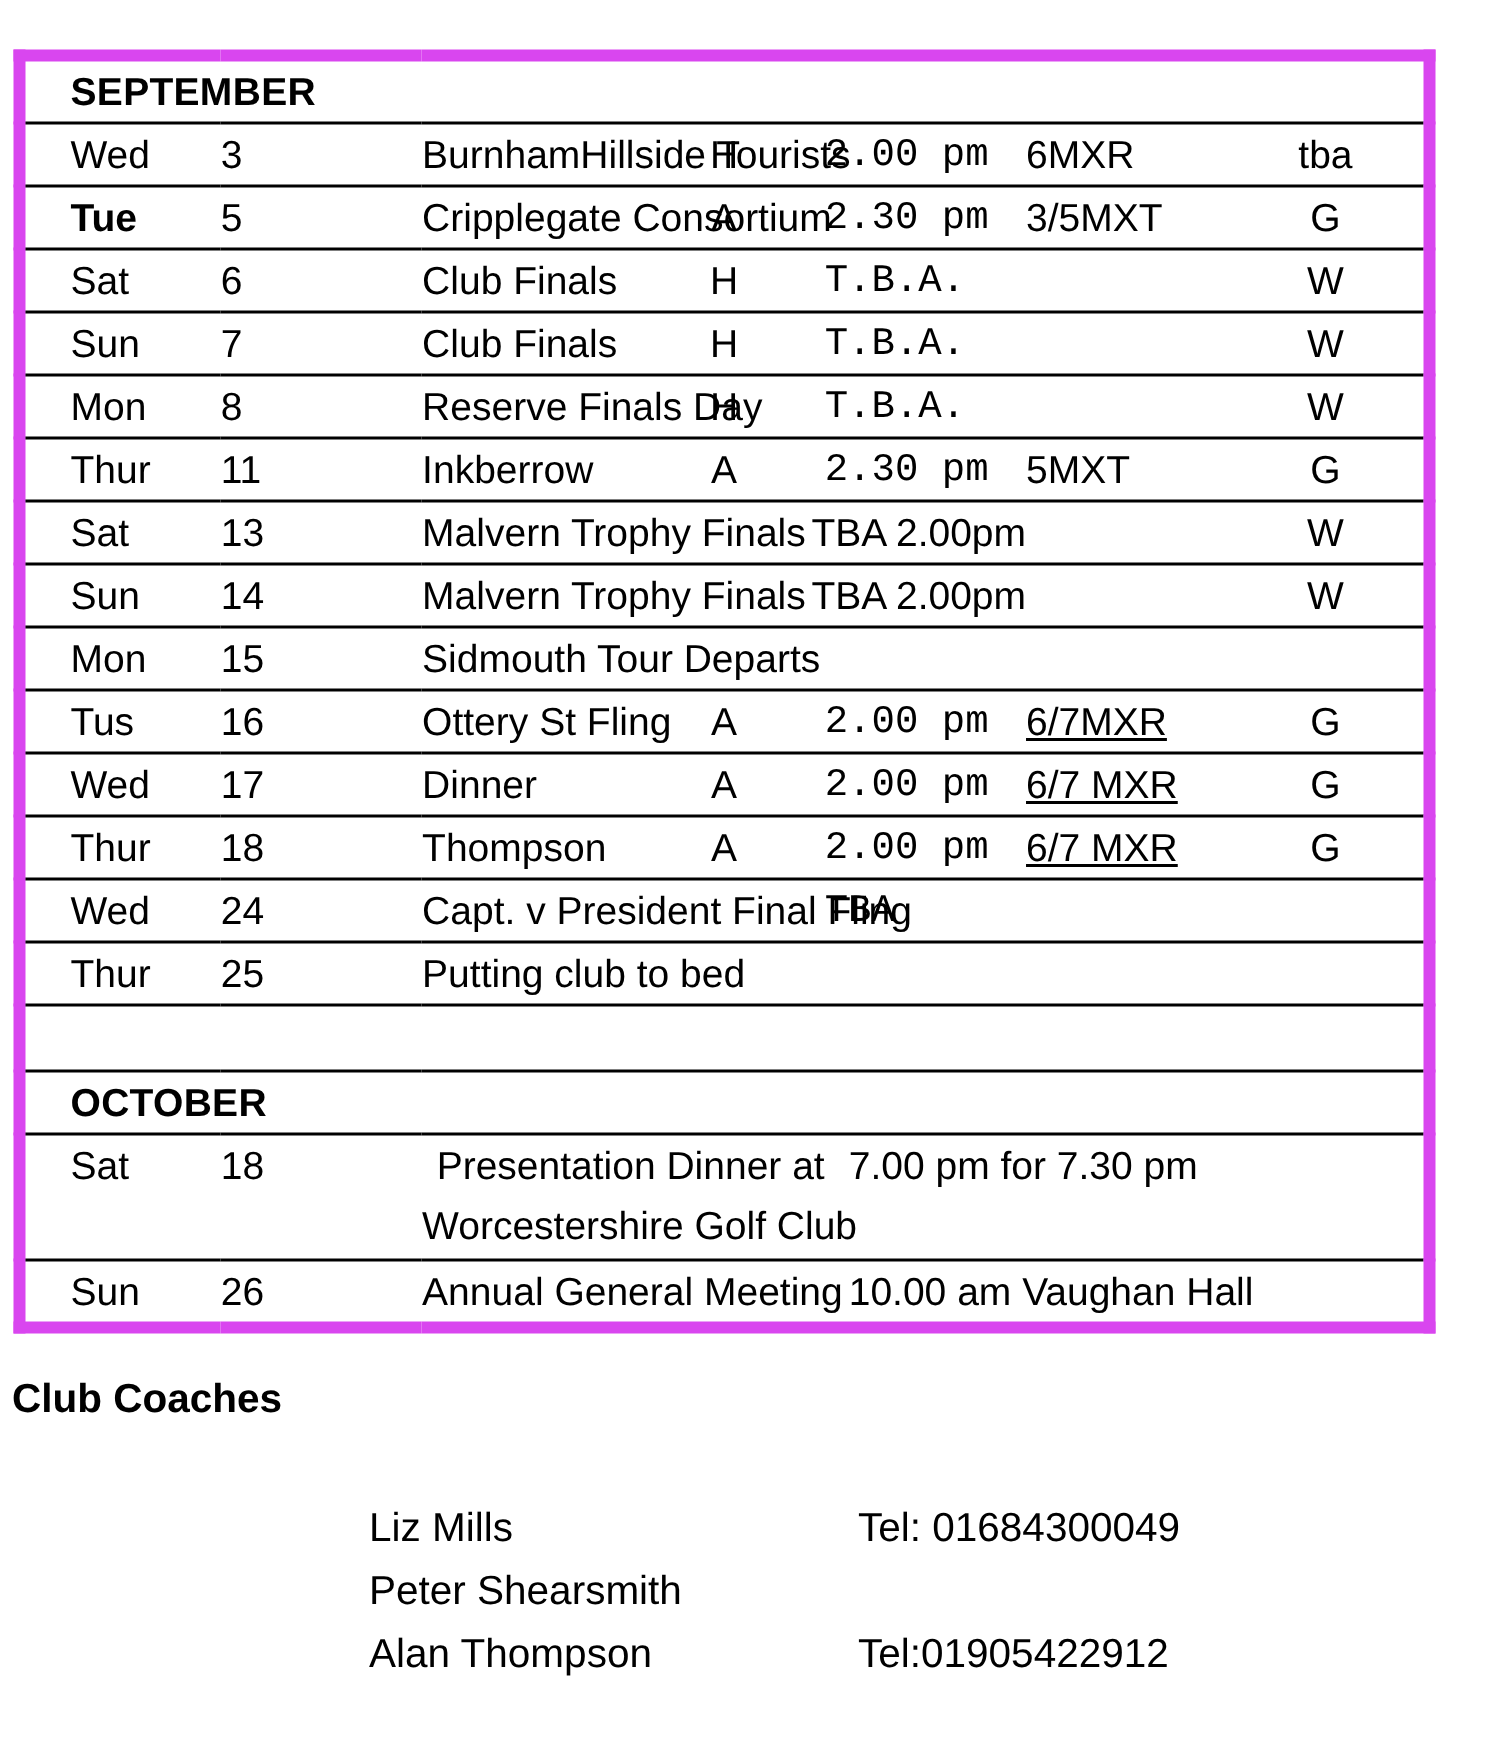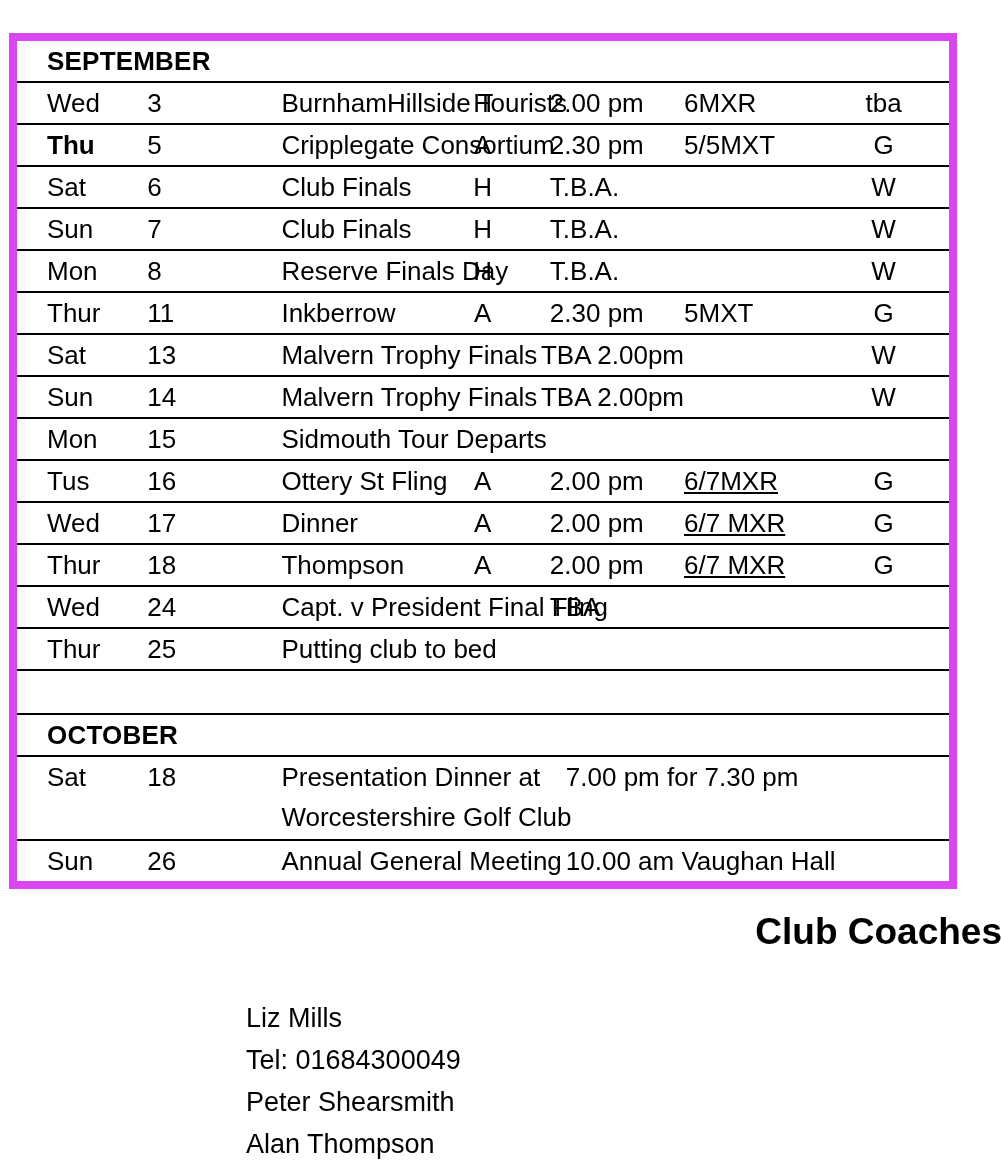--- a/index.html
+++ b/index.html
@@ -39,66 +39,66 @@
     white-space: nowrap;
     vertical-align: middle;
   }
   #fixtures-table tr:first-child td { border-top: none; }
 
   
   .c-day    { width: 78px;  padding-left: 30px !important; }
   .c-date   { width: 66px; }
   .c-event  { width: 300px; }
   .c-venue  { width: 54px;  text-align: center; }
-  .c-time   { width: 150px; }
+  .c-time   { width: 150px; font-family: Liberation Mono, monospace; }
   .c-grade  { width: 150px; }
   .c-extra  { width: 62px;  text-align: center; }
 
   .month-head {
     font-weight: bold;
     font-size: 26px;
     letter-spacing: 0.2px;
   }
   .bold-day { font-weight: bold; }
   .underline { text-decoration: underline; }
 
   .spacer-row td { height: 42px; }
 
   
   .span-venue-time { text-align: right; padding-left: 2px !important; }
   .oct-time { text-align: left; padding-left: 16px !important; }
 
   .sub-line {
     display: block;
     line-height: 40px;
+    text-align: right;
   }
 
   
   #coaches-section {
     position: absolute;
     left: 0;
     top: 915px;
     width: 1002px;
   }
   #coaches-title {
-    text-align: right;
+    text-align: left;
     font-weight: bold;
-    font-size: 37px;
+    font-size: 27px;
     line-height: 34px;
     padding-left: 8px;
   }
   #coaches-list {
     margin-top: 48px;
     margin-left: 246px;
     font-size: 27px;
   }
   .coach-row {
     display: flex;
     line-height: 42px;
-    flex-direction: column;
   }
   .coach-name { width: 326px; }
   .coach-tel  { width: auto; }
 </style>
 </head>
 <body>
 
 <table id="fixtures-table">
   <tbody>
 
@@ -110,26 +110,26 @@
       <td class="c-day">Wed</td>
       <td class="c-date">3</td>
       <td class="c-event">BurnhamHillside Tourists</td>
       <td class="c-venue">H</td>
       <td class="c-time">2.00 pm</td>
       <td class="c-grade">6MXR</td>
       <td class="c-extra">tba</td>
     </tr>
 
     <tr>
-      <td class="c-day bold-day">Thu</td>
+      <td class="c-day bold-day">Tue</td>
       <td class="c-date">5</td>
       <td class="c-event">Cripplegate Consortium</td>
       <td class="c-venue">A</td>
       <td class="c-time">2.30 pm</td>
-      <td class="c-grade">5/5MXT</td>
+      <td class="c-grade">3/5MXT</td>
       <td class="c-extra">G</td>
     </tr>
 
     <tr>
       <td class="c-day">Sat</td>
       <td class="c-date">6</td>
       <td class="c-event">Club Finals</td>
       <td class="c-venue">H</td>
       <td class="c-time">T.B.A.</td>
       <td class="c-grade"></td>

